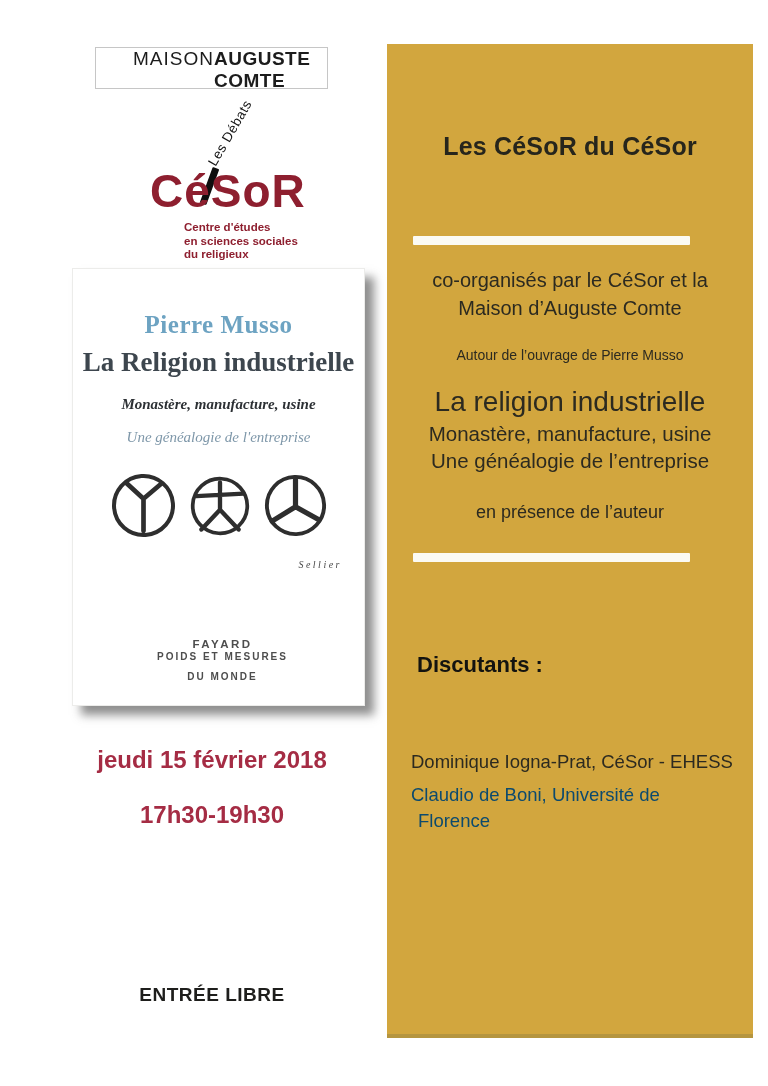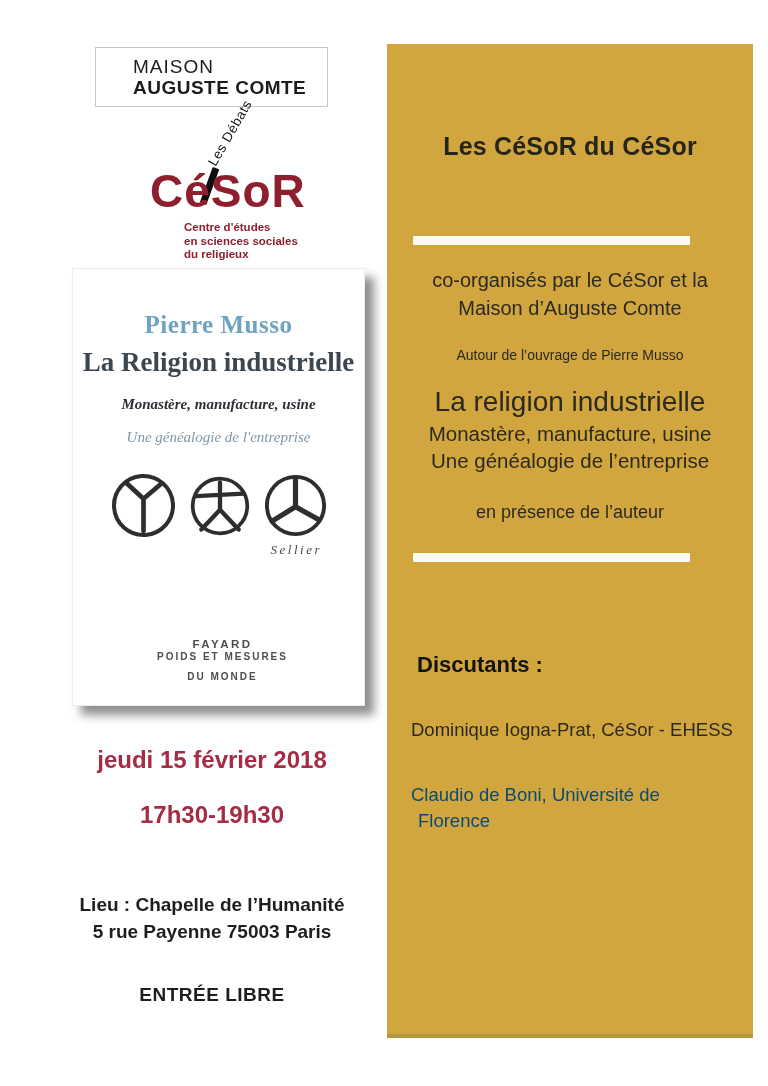--- a/index.html
+++ b/index.html
@@ -7,24 +7,24 @@
     position:relative;
     width:768px;height:1086px;
     background:#ffffff;
     font-family:"Liberation Sans",sans-serif;
     overflow:hidden;
   }
   .abs{position:absolute;}
 
   
   #mac-box{
-    left:95px;top:47px;width:233px;height:60px;
+    left:95px;top:47px;width:233px;height:42px;
     border:1px solid #c6c6c6;background:#fff;
     padding-left:37px;box-sizing:border-box;
-    display:flex;flex-direction:column;justify-content:center;
+    display:flex;flex-direction:row;justify-content:center;
     color:#1c1c1c;
   }
   #mac-line1{font-size:19px;letter-spacing:1px;font-weight:400;line-height:21px;}
   #mac-line2{font-size:19px;letter-spacing:0.5px;font-weight:700;line-height:22px;}
 
   #debats-label{
     left:219px;top:153px;height:16px;
     font-size:13.5px;color:#141414;font-weight:500;letter-spacing:0.5px;
     transform-origin:0 100%;transform:rotate(-60deg);
     white-space:nowrap;
@@ -71,23 +71,23 @@
     margin-top:16px;
     font-family:"Liberation Serif",serif;font-style:italic;font-weight:400;
     font-size:15px;color:#7e97a9;
   }
   #cover-circles{
     margin-top:26px;
     display:flex;justify-content:center;align-items:center;gap:12px;
   }
   .circle-icon svg{display:block;}
   #cover-signature{
-    margin-top:3px;text-align:right;padding-right:42px;
+    margin-top:20px;text-align:right;padding-right:22px;
     font-family:"Liberation Serif",serif;font-style:italic;
-    font-size:13px;letter-spacing:2.5px;color:#4a4a4a;
+    font-size:10px;letter-spacing:2.5px;color:#4a4a4a;
   }
   #publisher-block{
     position:absolute;left:8px;right:0;bottom:22px;
     color:#4d4d4d;
   }
   #publisher-name{font-size:11.5px;font-weight:700;letter-spacing:2.5px;line-height:13px;}
   #collection-line1{font-size:10px;font-weight:700;letter-spacing:2px;line-height:12px;}
   #collection-line2{font-size:10px;font-weight:700;letter-spacing:2px;line-height:12px;margin-top:8px;}
 
   #event-date{
@@ -128,21 +128,21 @@
   #about-line{top:303px;font-size:14px;}
   #panel-book-title{top:342px;font-size:28px;}
   #panel-book-sub1{top:378px;font-size:20.5px;}
   #panel-book-sub2{top:405px;font-size:20.5px;}
   #presence-line{top:458px;font-size:18px;}
   #discutants-label{
     top:608px;left:30px;width:320px;text-align:left;
     font-size:22px;font-weight:700;color:#131310;
   }
   #discutant-1{
-    top:675px;left:24px;width:330px;text-align:left;
+    top:707px;left:24px;width:330px;text-align:left;
     font-size:18.5px;color:#2c2a20;
   }
   #discutant-2{
     top:738px;left:24px;width:300px;text-align:left;
     font-size:18.5px;line-height:26px;color:#0c4a6e;
   }
   #discutant-2 .line2{padding-left:7px;}
 </style>
 </head>
 <body>
@@ -194,24 +194,20 @@
     <div id="publisher-block">
       <div id="publisher-name">FAYARD</div>
       <div id="collection-line1">POIDS ET MESURES</div>
       <div id="collection-line2">DU MONDE</div>
     </div>
   </div>
 
   <div id="event-date" class="abs">jeudi 15 février 2018</div>
   <div id="event-time" class="abs">17h30-19h30</div>
 
-  <div id="venue" class="abs">
-    <div>Lieu : Chapelle de l’Humanité</div>
-    <div>5 rue Payenne 75003 Paris</div>
-  </div>
 
   <div id="admission" class="abs">ENTRÉE LIBRE</div>
 
   <div id="gold-panel" class="abs">
     <div id="panel-title" class="panel-abs">Les CéSoR du CéSor</div>
 
     <div id="white-bar-1" class="white-bar"></div>
 
     <div id="org-lines" class="panel-abs">
       <div>co-organisés par le CéSor et la</div>

